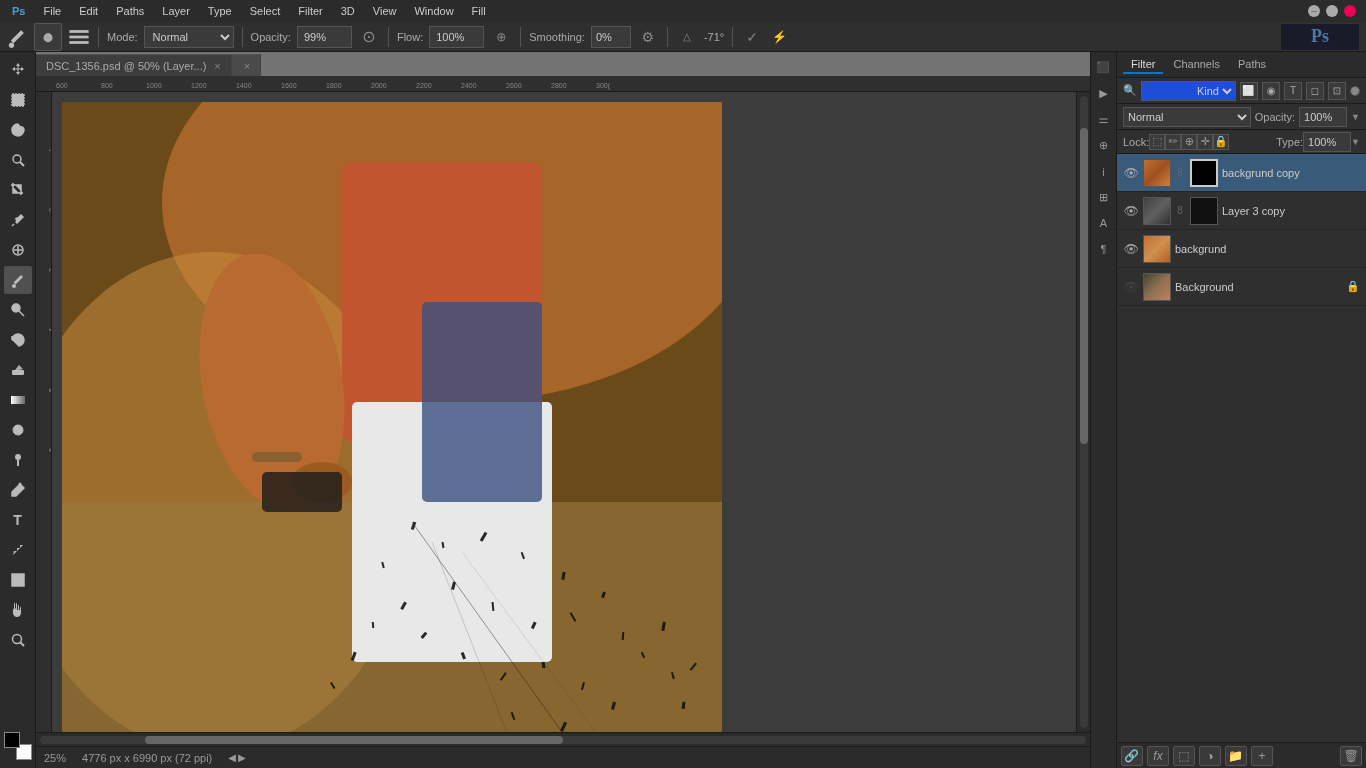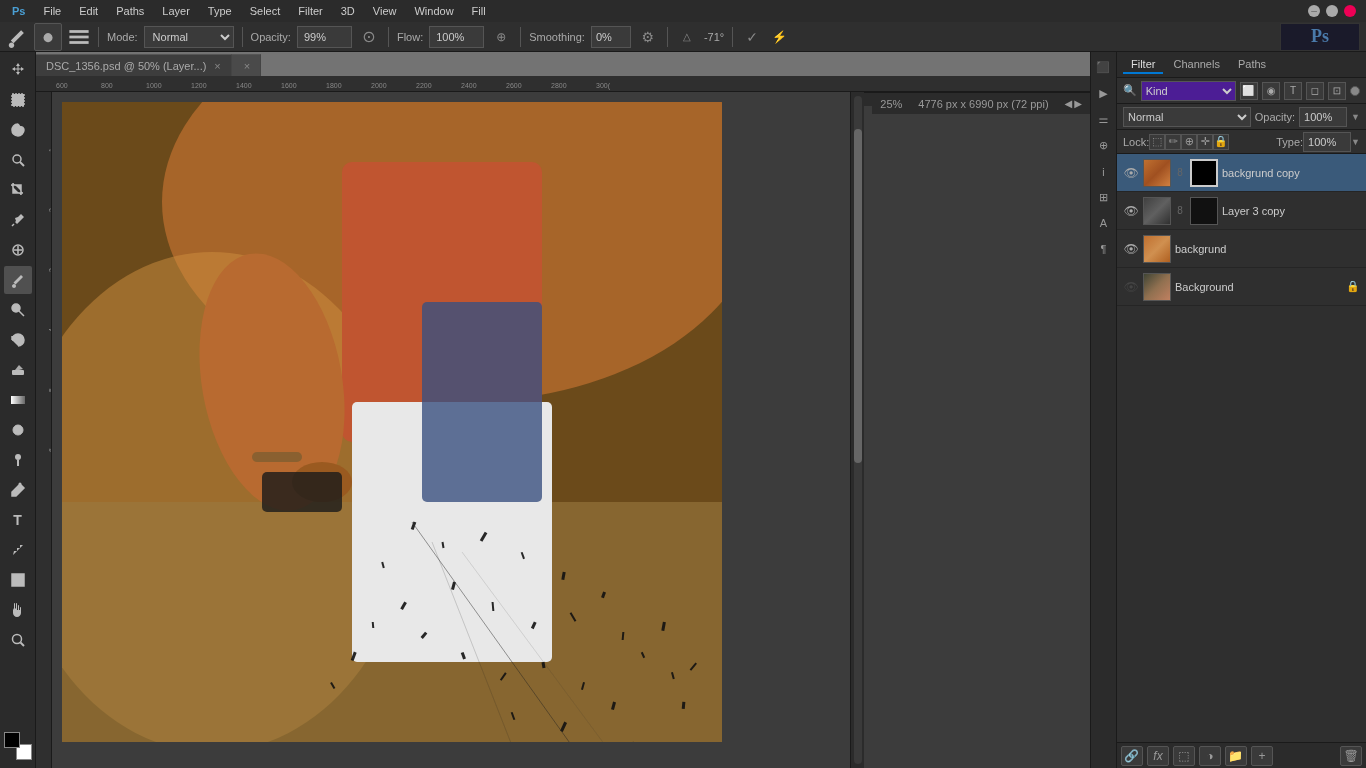--- a/index.html
+++ b/index.html
@@ -270,25 +270,26 @@
 
     .layers-filter-row {
       display: flex; align-items: center;
       height: 26px; padding: 0 6px; gap: 4px;
       background: #2f2f2f;
       border-bottom: 1px solid #1a1a1a;
     }
     .filter-icon { font-size: 11px; color: #888; cursor: pointer; }
     .filter-select {
       flex: 1;
-      background: #4c1d95;
+      background: #1d4ed8;
       border: 1px solid #555;
       color: #ccc;
       font-size: 11px;
       height: 20px;
+      text-align: right;
     }
     .filter-btn {
       width: 18px; height: 18px;
       background: #3a3a3a;
       border: 1px solid #555;
       display: flex; align-items: center; justify-content: center;
       font-size: 10px; color: #aaa; cursor: pointer;
     }
     .filter-circle {
       width: 10px; height: 10px;
@@ -476,21 +477,21 @@
     .vscroll-thumb {
       position: absolute;
       top: 5%; height: 50%;
       width: 100%; background: #666; border-radius: 4px;
     }
 
     .canvas-main {
       display: flex; flex: 1; overflow: hidden;
     }
     .canvas-left-part {
-      display: flex; flex: 1; overflow: hidden;
+      display: flex; flex-direction: column; flex: 1; overflow: hidden;
     }
   </style>
 </head>
 <body>
 
 <div class="menu-bar">
   <div class="menu-bar-item" style="font-weight:bold;color:#4a9fd4;">Ps</div>
   <div class="menu-bar-item">File</div>
   <div class="menu-bar-item">Edit</div>
   <div class="menu-bar-item">Paths</div>

